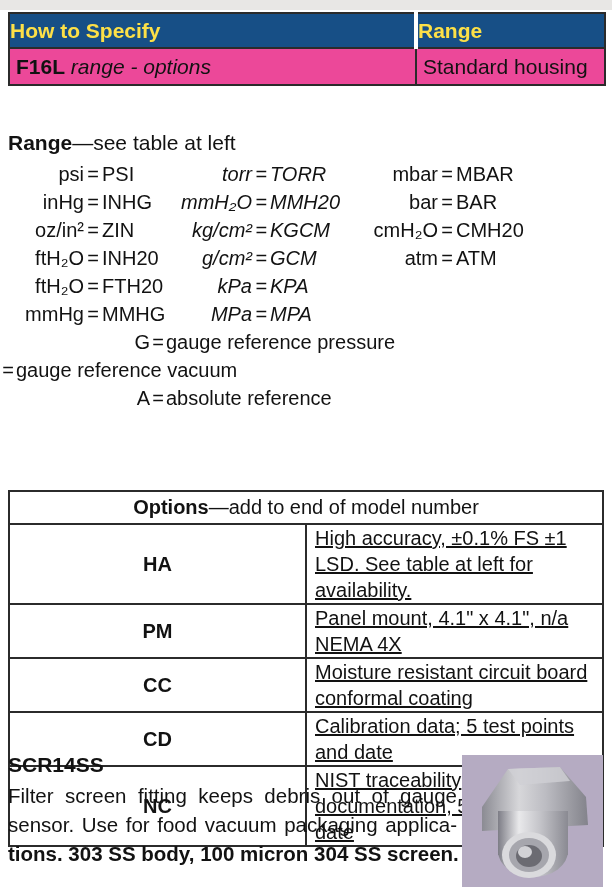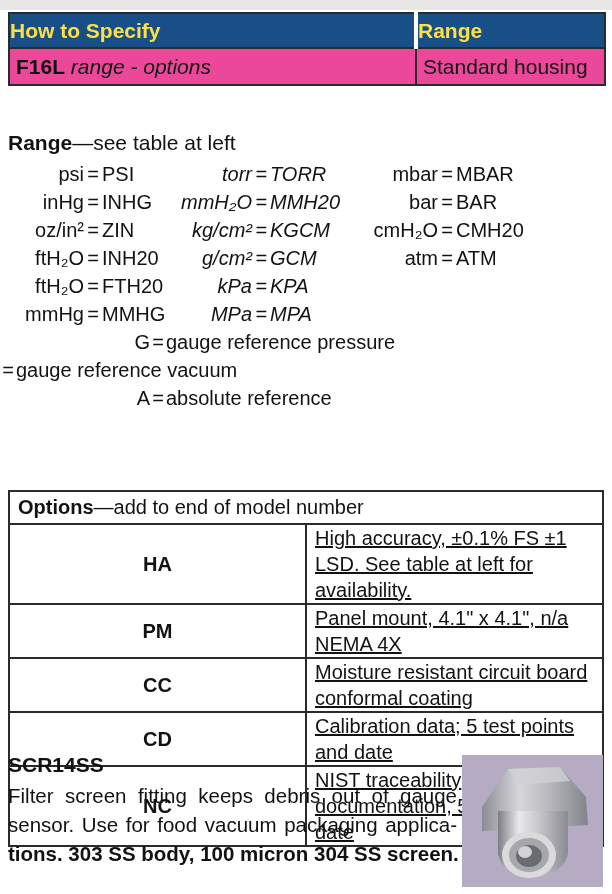--- a/index.html
+++ b/index.html
@@ -39,21 +39,21 @@
 
   .ref-list { position:absolute; top:328px; left:0; width:612px; }
   .ref-row { display:flex; height:28px; align-items:center; font-size:20px; }
   .ref-l { width:150px; text-align:right; }
   .ref-e { width:16px; text-align:center; }
   .ref-r { text-align:left; }
 
   
   table.options { position:absolute; top:490px; left:8px; width:596px; border-collapse:collapse; table-layout:fixed; }
   table.options th, table.options td { border:2px solid #2b2b2b; font-size:20px; padding:0 8px; background:#ffffff; }
-  table.options th { height:31px; text-align:left; font-weight:normal; }
+  table.options th { height:31px; text-align:center; font-weight:normal; }
   table.options th .hb { font-weight:bold; }
   td.opt-code { width:86px; text-align:center; font-weight:bold; }
   td.opt-desc { text-align:left; line-height:26px;text-decoration:underline; }
   tr.row-ha td { height:53px; }
   tr.row-std td { height:29px; }
 
   
   .scr-title { position:absolute; top:753px; left:8px; font-size:21px; font-weight:bold;text-align:right; }
   .scr-par { position:absolute; top:781px; left:8px; width:449px; font-size:20.5px; }
   .scr-line { height:29px; line-height:29px; white-space:nowrap; text-align:justify; text-align-last:justify; -moz-text-align-last:justify; }

